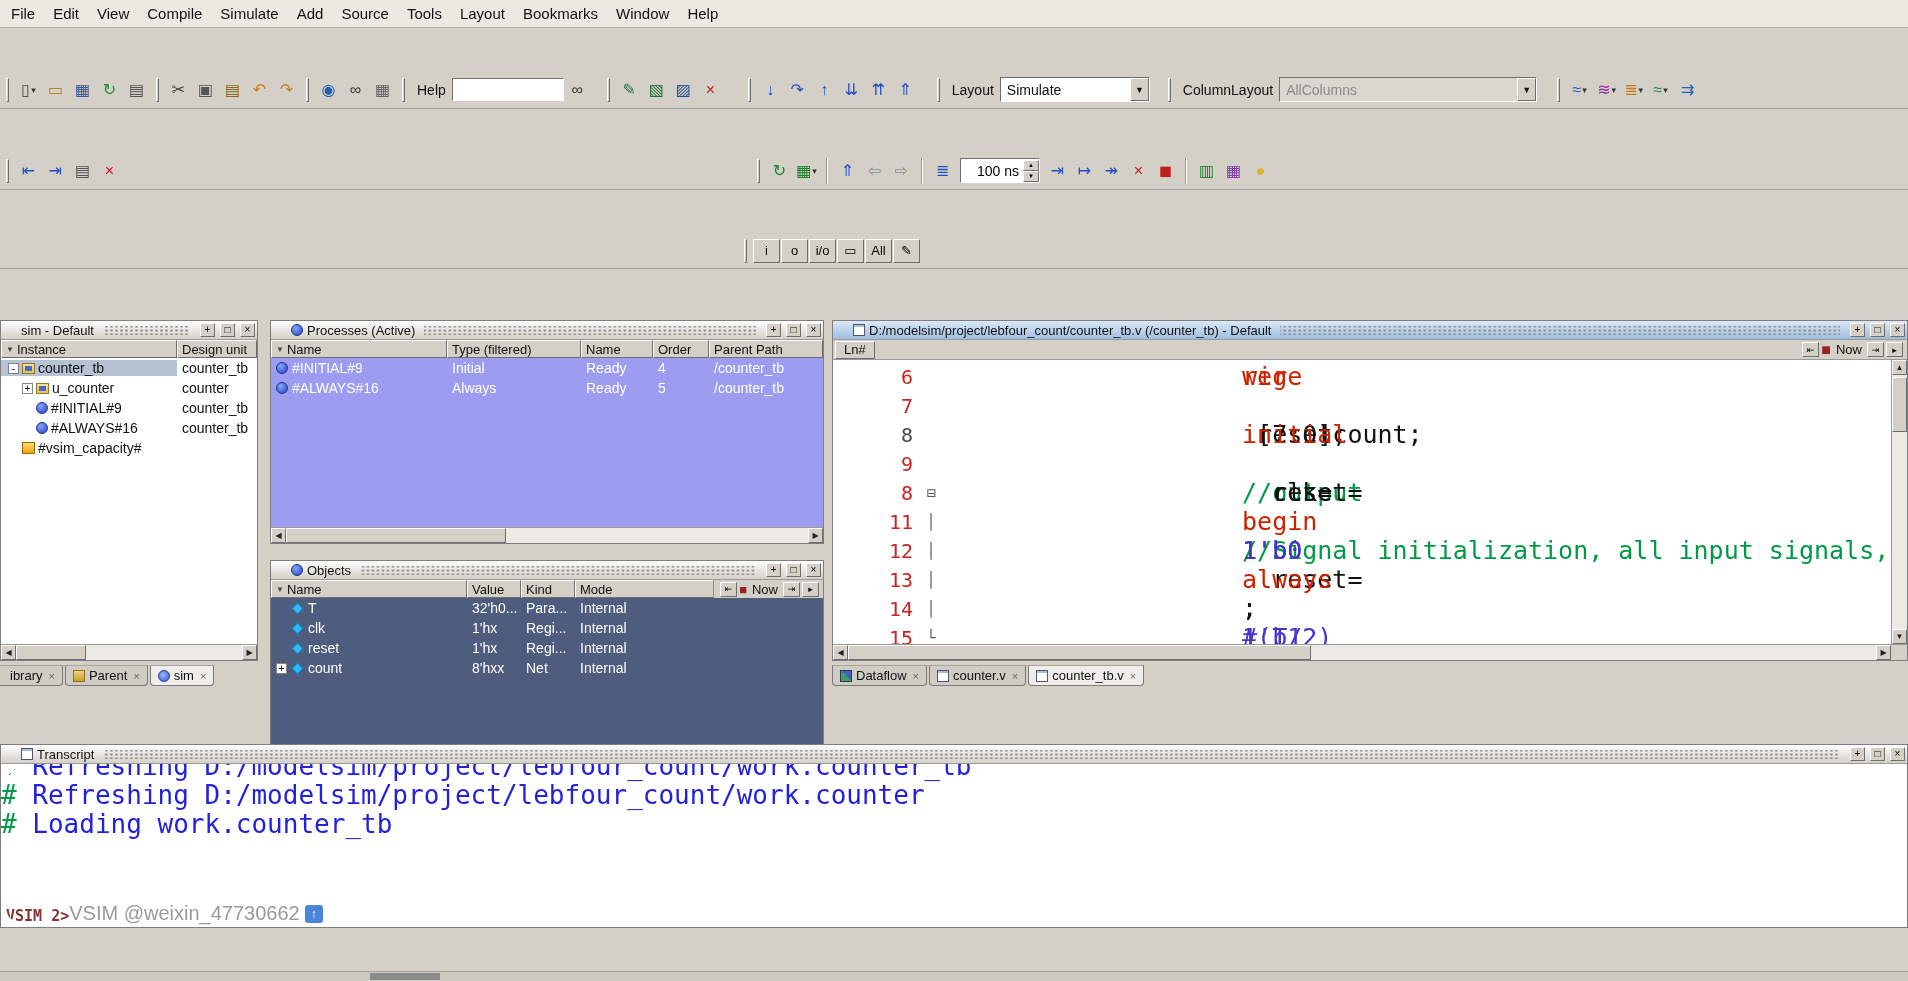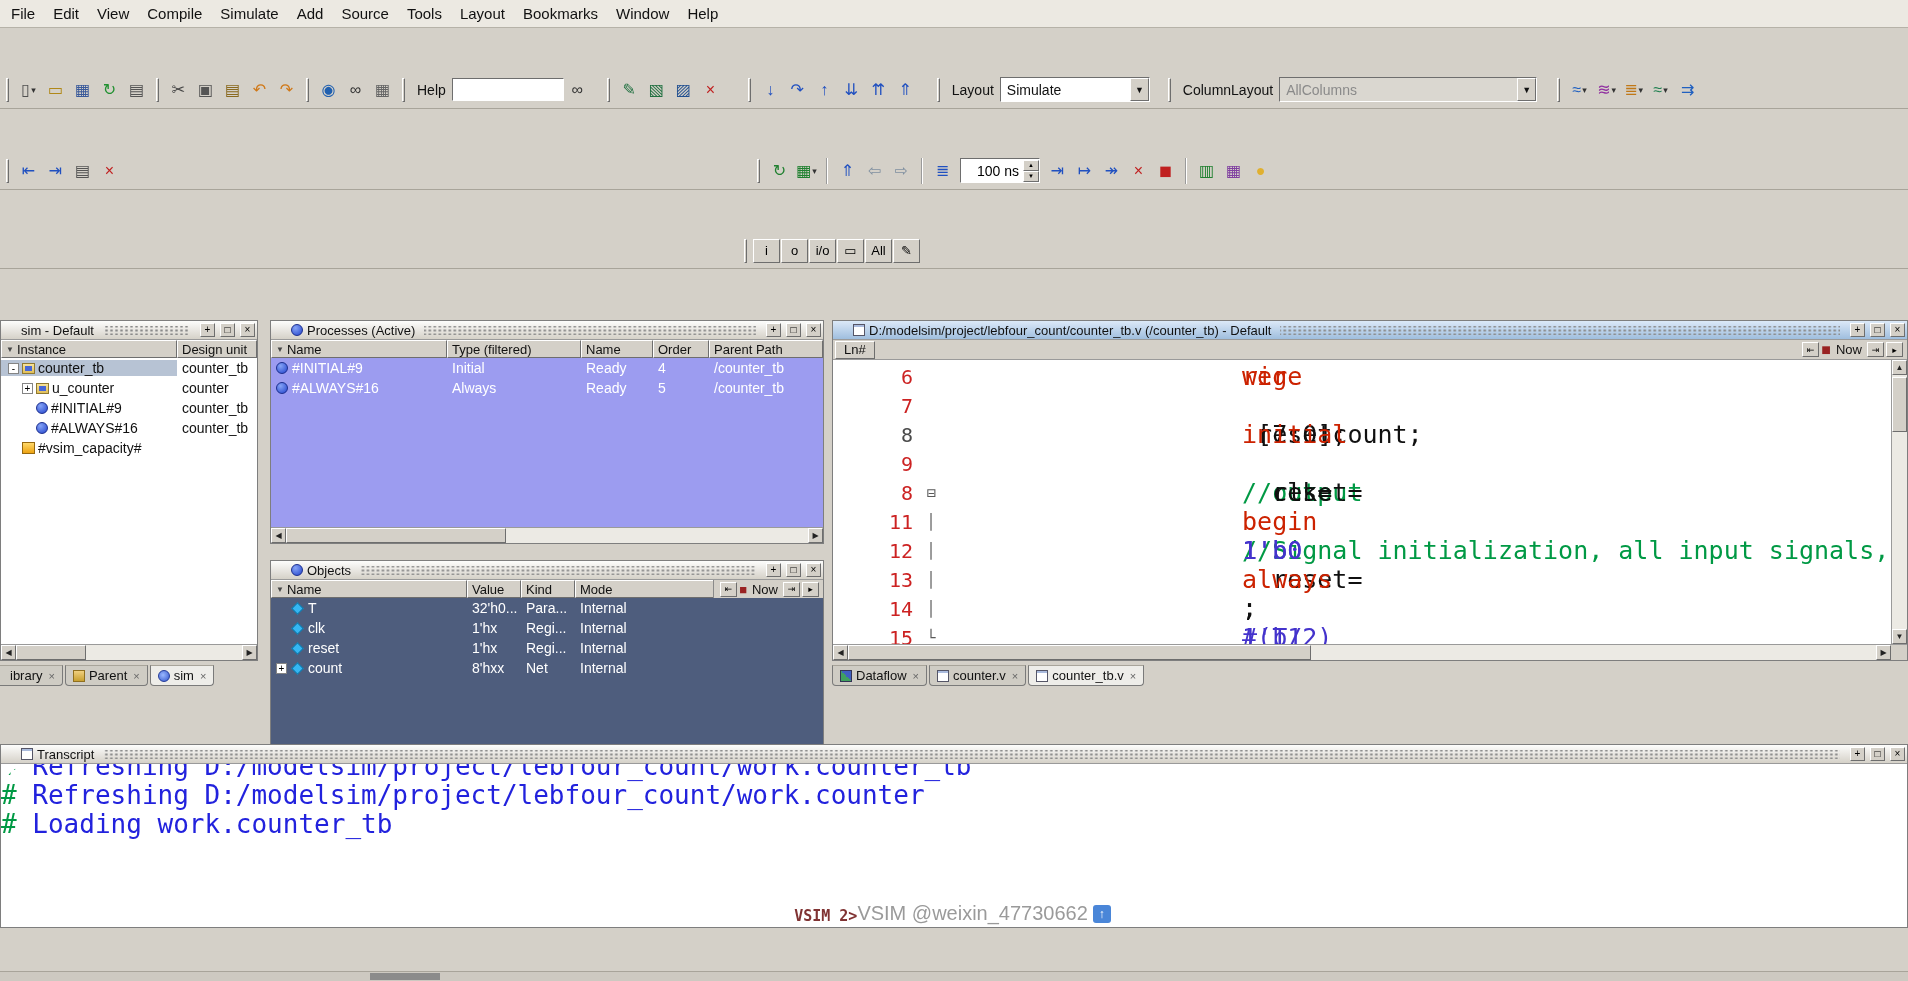--- a/index.html
+++ b/index.html
@@ -135,21 +135,21 @@
   .ti-sim { background:radial-gradient(circle at 40% 40%,#9ab8ff,#3355cc); border:1px solid #223a99; border-radius:50%; }
   .ti-doc { background:#fff; border:1px solid #556; box-shadow:inset 0 2px 0 #aabbdd; }
   .ti-dataflow { background:linear-gradient(45deg,#40a060 50%,#4060c0 50%); border:1px solid #335; }
 
   
   .tr-panel { flex:0 0 184px; margin-top:12px; display:flex; flex-direction:column; border:1px solid #7e7e7e; background:#fff; }
   .tbody { flex:1; position:relative; overflow:hidden;border-radius:31px; }
   .tlines { margin-top:-13px; }
   .tline { height:29px; font-family:"DejaVu Sans Mono",monospace; font-size:26px; white-space:pre; color:#2222dd; }
   .thash { color:#009944; }
-  .promptrow { position:absolute; left:5px; right:8px; bottom:2px; display:flex; justify-content:center; align-items:flex-end; }
+  .promptrow { position:absolute; left:5px; right:8px; bottom:2px; display:flex; justify-content:flex-start; align-items:flex-end; }
   .prompt { font-family:"DejaVu Sans Mono",monospace; font-size:15px; font-weight:bold; color:#803333; }
   .watermark { font-size:20px; color:#9a9a9a; display:flex; align-items:center; gap:5px; }
   .wmicon { width:18px; height:18px; background:#4a86d8; color:#fff; border-radius:3px; font-size:12px; display:flex; align-items:center; justify-content:center; }
 
   .bottomscroll { flex:0 0 10px; background:#cdc9c1; position:relative; border-top:1px solid #a8a49a; }
   .bthumb { position:absolute; left:370px; width:70px; top:1px; bottom:1px; background:#8b8b8b; }
 </style>
 </head>
 <body>
 

